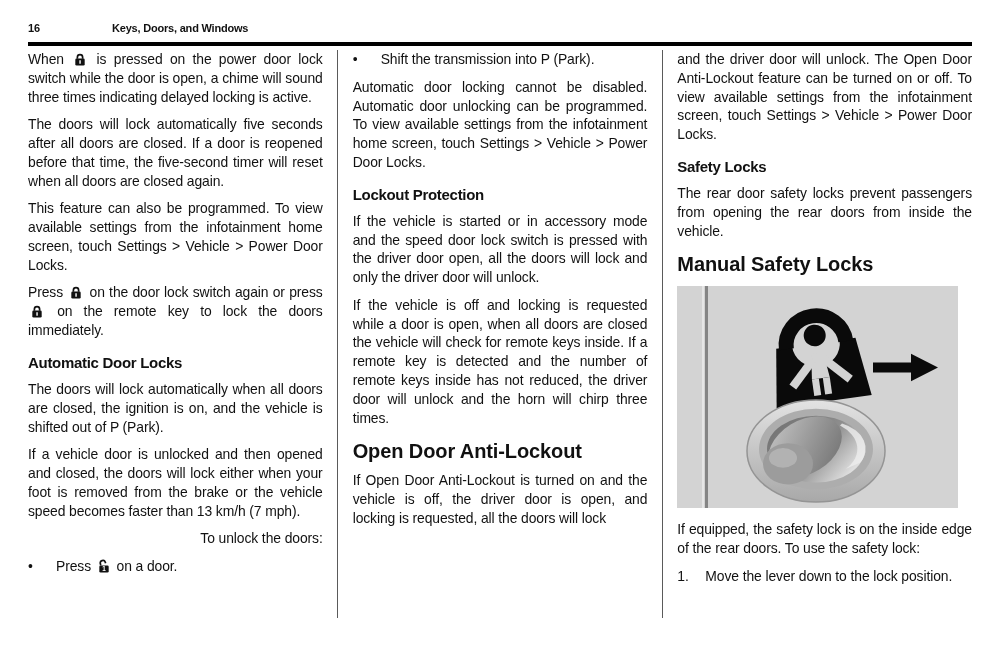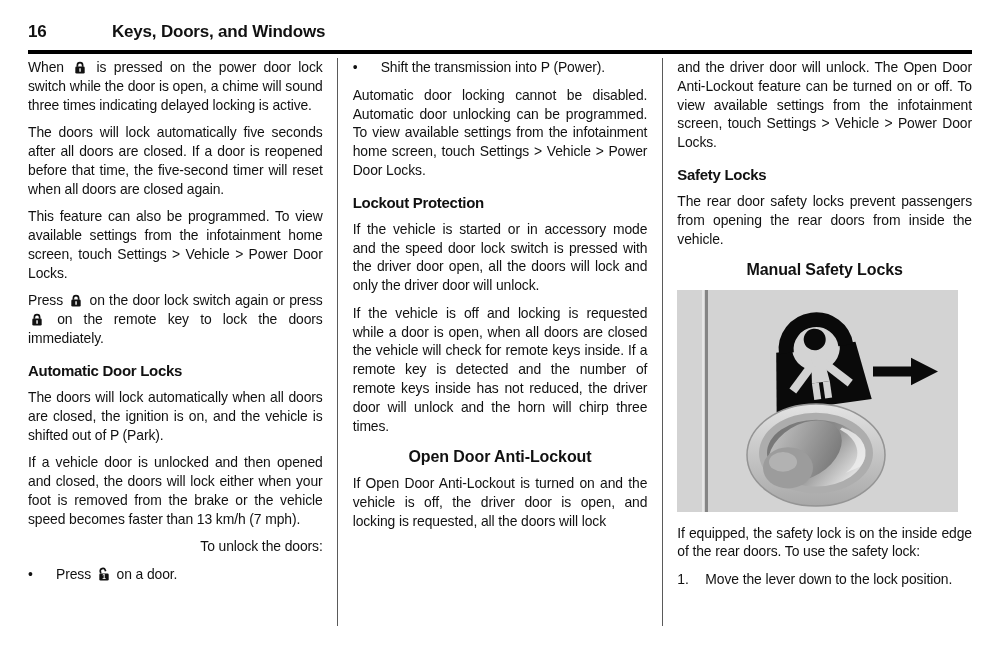--- a/index.html
+++ b/index.html
@@ -3,41 +3,41 @@
 <meta charset="utf-8">
 <style>
   html,body{margin:0;padding:0;background:#ffffff;}
   body{
     width:1000px;height:664px;overflow:hidden;
     color:#111;font-family:"Liberation Sans",sans-serif;
     -webkit-font-smoothing:antialiased;
   }
   .page{padding:22px 28px 0 28px;}
   
-  .header{display:flex;align-items:baseline;font-weight:bold;font-size:17px;letter-spacing:-0.2px;}
+  .header{display:flex;align-items:baseline;font-weight:bold;font-size:11px;letter-spacing:-0.2px;}
   .page-number{width:84px;flex:0 0 84px;}
   .rule{height:4px;background:#000;margin-top:8px;}
   
   .columns{
     display:grid;
     grid-template-columns:1fr 2px 1fr 2px 1fr;
     column-gap:14px;
     margin-top:4px;
     min-height:568px;
     align-items:stretch;
   }
   .divider{background:#5a5a5a;width:1.5px;justify-self:center;}
   .col{min-width:0;}
   p{
     font-size:13.9px;line-height:1.35;letter-spacing:-0.1px;
     margin:0 0 9px 0;text-align:justify;
   }
   p.no-just{text-align:right;}
   h2.section{font-size:15px;margin:14px 0 9px 0;letter-spacing:-0.3px;line-height:1.15;}
-  h3.sub{font-size:16px;margin:12px 0 8px 0;letter-spacing:-0.1px;line-height:1.2;text-align:center;}
+  h3.sub{font-size:20px;margin:12px 0 8px 0;letter-spacing:-0.1px;line-height:1.2;}
   .first{margin-top:0;}
   .bullet-item,.num-item{display:flex;margin:0 0 9px 0;font-size:13.9px;line-height:1.35;letter-spacing:-0.1px;}
   .marker{flex:0 0 28px;}
   .item-text{flex:1;text-align:left;}
   
   svg.ilock{width:16px;height:15px;vertical-align:-2.5px;margin:0 1px;}
   
   .figure{margin:10px 0 12px 0;}
   .figure svg{display:block;}
 </style>
@@ -89,21 +89,21 @@
               <text x="8.1" y="13" font-size="6.8" font-weight="bold" fill="#fff" text-anchor="middle" font-family="Liberation Sans, sans-serif">1</text>
             </svg><span> on a door.</span></span>
       </div>
     </div>
 
     <div class="divider"></div>
 
     <div class="col">
       <div class="bullet-item first">
         <span class="marker">•</span>
-        <span class="item-text">Shift the transmission into P (Power).</span>
+        <span class="item-text">Shift the transmission into P (Park).</span>
       </div>
 
       <p>Automatic door locking cannot be disabled. Automatic door unlocking can be programmed. To view available settings from the infotainment home screen, touch Settings &gt; Vehicle &gt; Power Door Locks.</p>
 
       <h2 class="section">Lockout Protection</h2>
 
       <p>If the vehicle is started or in accessory mode and the speed door lock switch is pressed with the driver door open, all the doors will lock and only the driver door will unlock.</p>
       <p>If the vehicle is off and locking is requested while a door is open, when all doors are closed the vehicle will check for remote keys inside. If a remote key is detected and the number of remote keys inside has not reduced, the driver door will unlock and the horn will chirp three times.</p>
 
 

